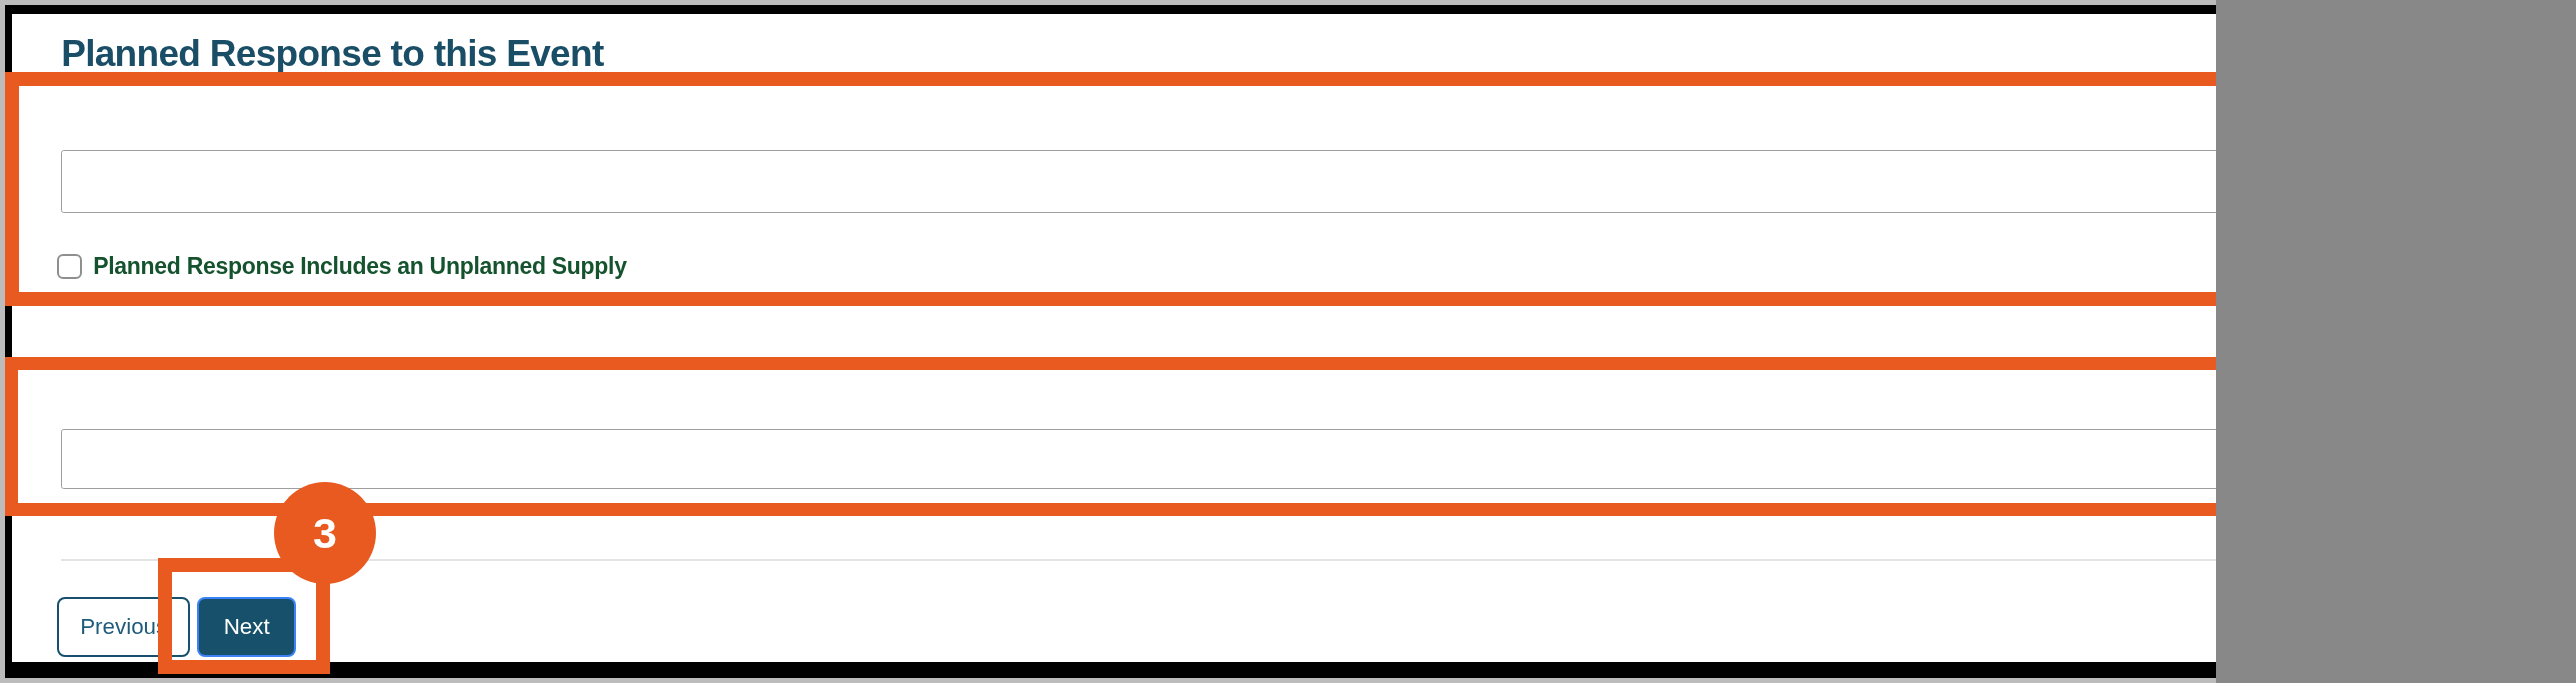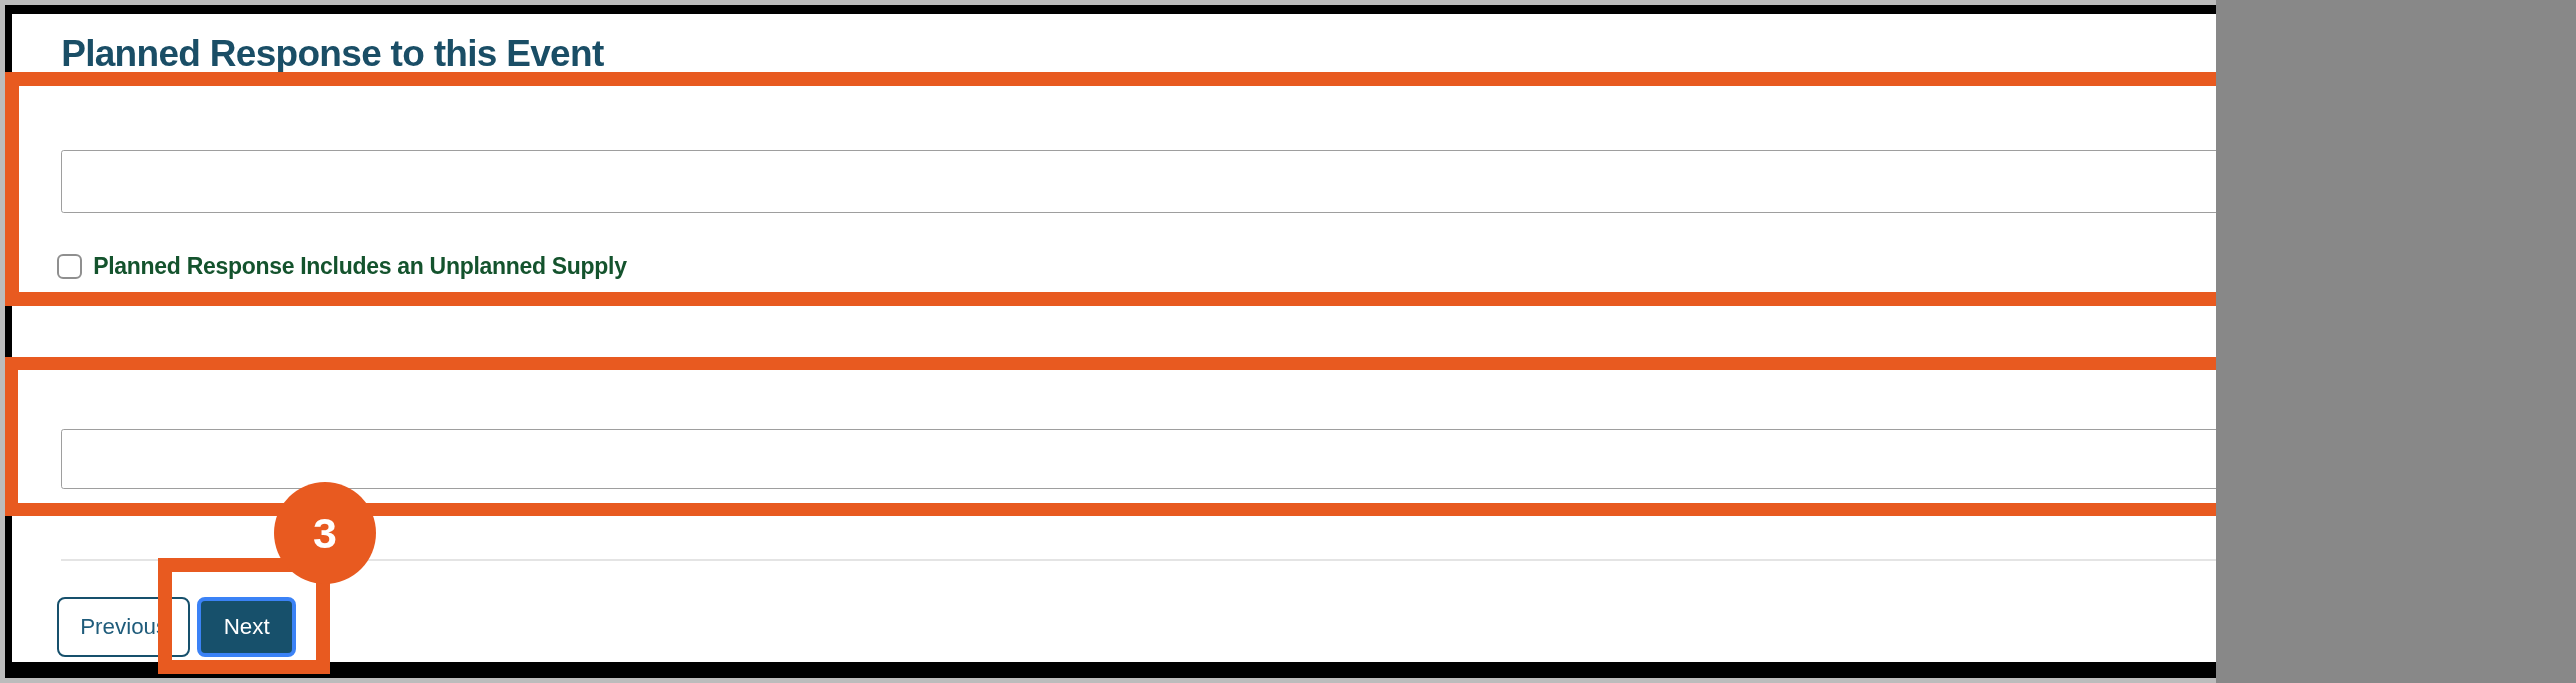--- a/index.html
+++ b/index.html
@@ -70,21 +70,21 @@
     font-family:"Liberation Sans", sans-serif;
     font-size:22.4px; border-radius:8px; cursor:pointer;
     display:flex; align-items:center; justify-content:center;
   }
   .btn-previous{
     left:45px; width:133px;
     background:#ffffff; color:#1f5c7b; border:2px solid #16506c;
   }
   .btn-next{
     left:185px; width:99px;
-    background:#17506b; color:#ffffff; border:4px solid #3b82f6;
+    background:#17506b; color:#ffffff; border:2px solid #3b82f6;
   }
 
   
   .hl-box{ position:absolute; border-style:solid; border-color:#e85a20; background:transparent; pointer-events:none; }
   .hl-box-1{ left:4.8px; top:72px; width:2523px; height:234px; border-width:14.3px; }
   .hl-box-2{ left:4.8px; top:357px; width:2523px; height:159px; border-width:13.6px; }
   .hl-box-3{ left:158px; top:558px; width:172px; height:116px; border-width:14.3px; }
 
   .step-badge{
     position:absolute; background:#e85a20; border-radius:50%;

